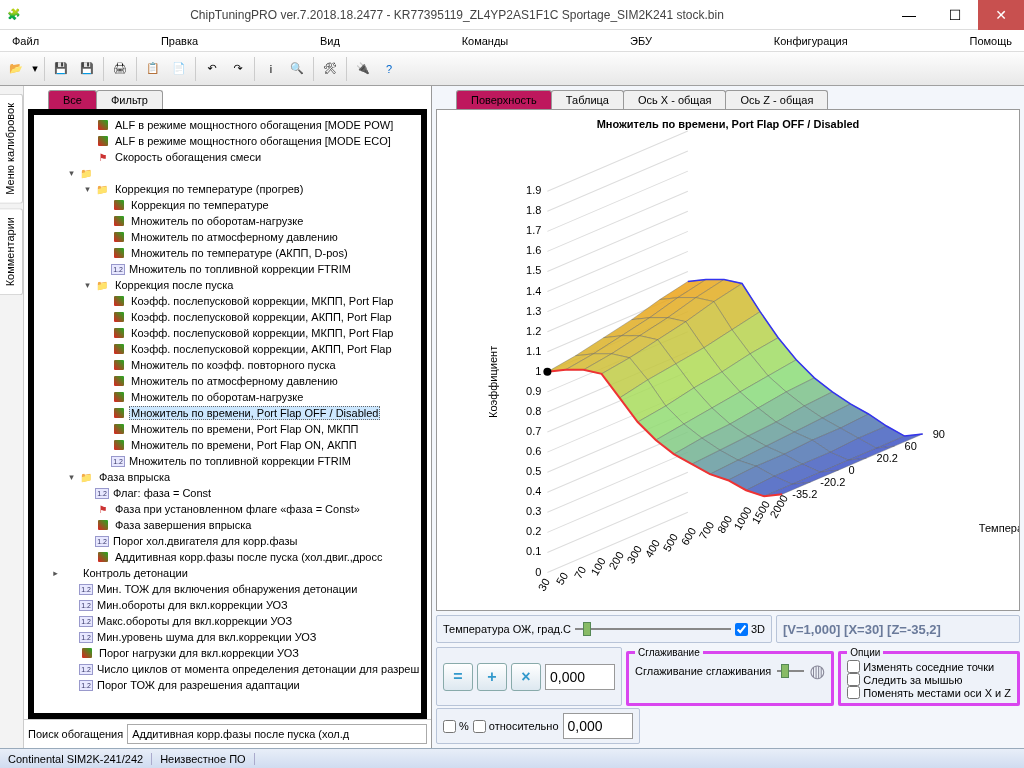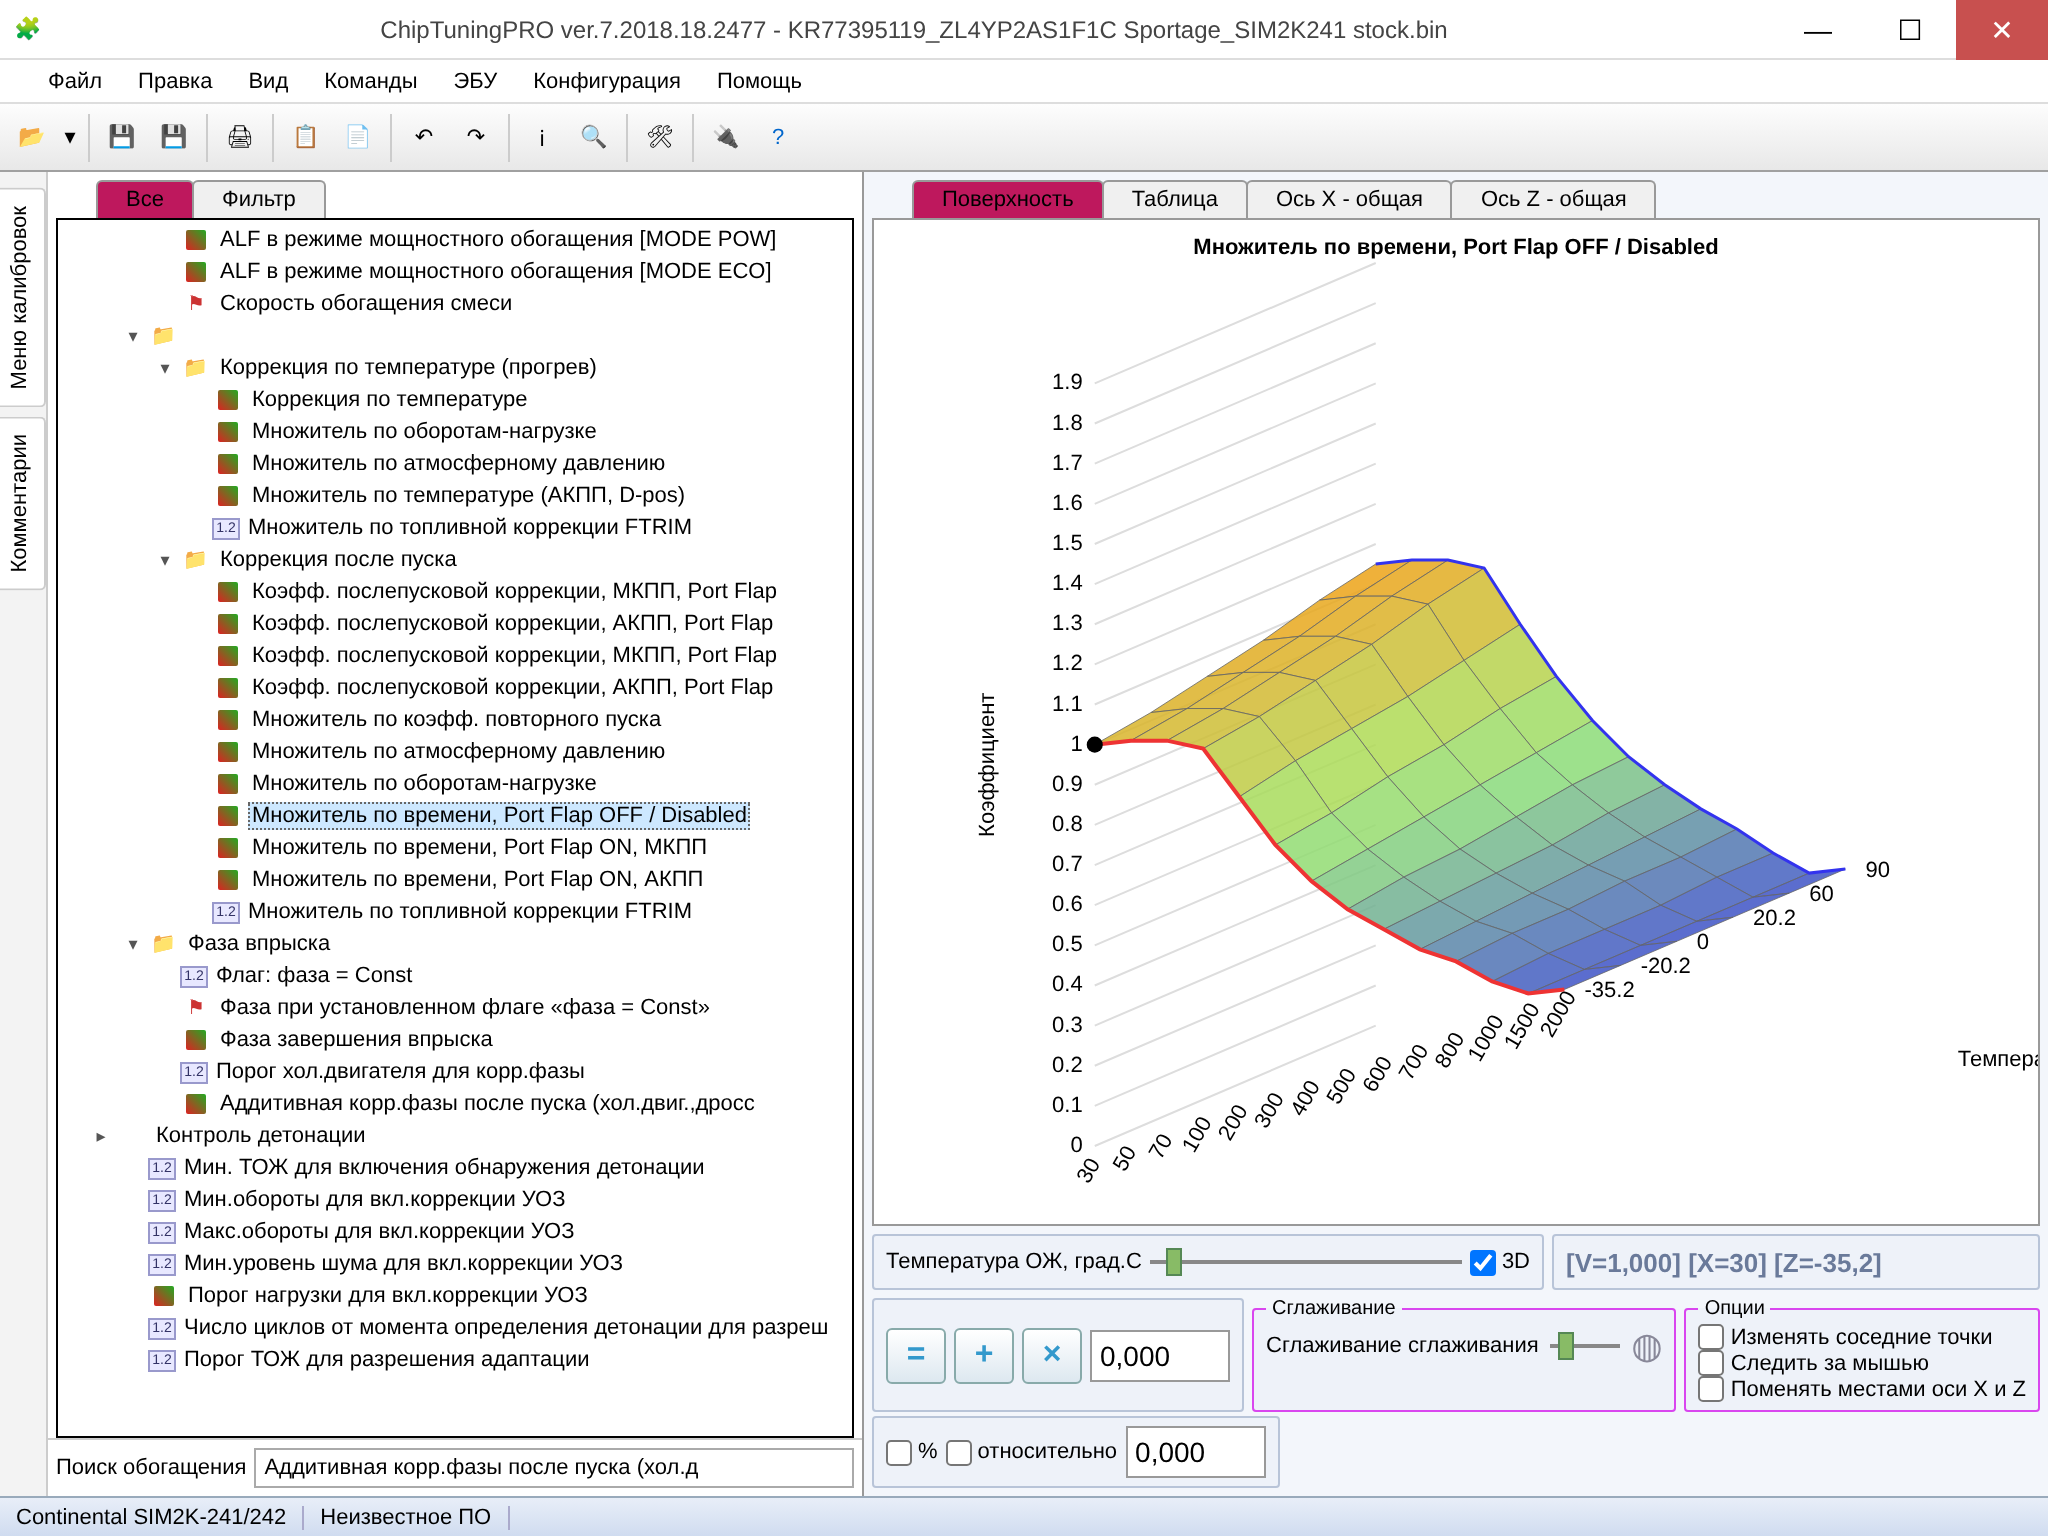--- a/index.html
+++ b/index.html
@@ -3,34 +3,34 @@
 <meta charset="utf-8">
 <style>
 * { box-sizing: border-box; margin: 0; padding: 0; font-family: Tahoma, sans-serif; font-size: 11px; }
 body { background: #fff; width: 1024px; height: 768px; overflow: hidden; display: flex; flex-direction: column; }
 .titlebar { height: 30px; background: #fff; display: flex; align-items: center; border-bottom: 1px solid #ddd; }
 .titlebar .icon { width: 28px; text-align: center; }
 .titlebar .title { flex: 1; text-align: center; color: #444; font-size: 12px; }
 .titlebar .btns { display: flex; }
 .titlebar .btn { width: 46px; height: 30px; display: flex; align-items: center; justify-content: center; font-size: 14px; }
 .titlebar .close { background: #c8504f; color: #fff; }
-.menubar { height: 22px; display: flex; align-items: center; padding: 0 16px; gap: 2px; border-bottom: 1px solid #ddd; }
+.menubar { height: 22px; display: flex; align-items: center; padding: 0 4px; gap: 2px; border-bottom: 1px solid #ddd; justify-content: space-between; }
 .menubar span { padding: 2px 8px; cursor: default; }
 .toolbar { height: 34px; display: flex; align-items: center; padding: 2px 4px; gap: 2px; border-bottom: 1px solid #a0a0a0; background: linear-gradient(#fdfdfd,#e8e8e8); }
 .tool { width: 24px; height: 24px; display: inline-flex; align-items: center; justify-content: center; border: 1px solid transparent; border-radius: 2px; }
 .sep { width: 1px; height: 24px; background: #ccc; margin: 0 2px; }
 .content { flex: 1; display: flex; overflow: hidden; }
 .sidetabs { width: 24px; background: #f3f3f3; border-right: 1px solid #ccc; display: flex; flex-direction: column; padding-top: 8px; gap: 4px; }
 .sidetab { writing-mode: vertical-rl; transform: rotate(180deg); padding: 8px 4px; font-size: 11px; border: 1px solid #ccc; border-right: none; background: #fff; border-radius: 3px 0 0 3px; }
 .sidetab.active { background: #fff; }
 .left { width: 408px; display: flex; flex-direction: column; border-right: 1px solid #999; }
 .tabs { display: flex; padding: 4px 4px 0 4px; }
 .tab { padding: 3px 14px; border: 1px solid #999; border-bottom: none; background: #f0f0f0; margin-right: -1px; border-radius: 3px 3px 0 0; }
 .tab.active { background: #be185d; position: relative; z-index: 1; margin-left: 20px; }
-.tree { flex: 1; overflow: auto; border: 1px solid #000000; margin: 0 4px; background: #fff; padding: 2px 0; }
+.tree { flex: 1; overflow: auto; border: 6px solid #000000; margin: 0 4px; background: #fff; padding: 2px 0; }
 .node { display: flex; align-items: center; height: 16px; white-space: nowrap; padding-left: 0; }
 .node .label { padding: 0 2px; }
 .node.selected .label { background: #cde8ff; border: 1px dotted #666; padding: 0 1px; }
 .ind { display: inline-block; width: 16px; flex-shrink: 0; }
 .exp { width: 11px; height: 11px; display: inline-flex; align-items: center; justify-content: center; font-size: 9px; color: #555; cursor: pointer; flex-shrink: 0; margin-right: 2px; }
 .ico { width: 16px; height: 14px; display: inline-flex; align-items: center; justify-content: center; margin-right: 2px; flex-shrink: 0; font-size: 10px; }
 .ico.folder { color: #e6a817; }
 .ico.curve::before { content: ""; width: 10px; height: 10px; background: linear-gradient(45deg,#d22,#2a2); border-radius: 1px; }
 .ico.num { background: #e8e8ff; border: 1px solid #99c; font-size: 7px; color: #336; width: 14px; height: 11px; }
 .ico.flag::before { content: "⚑"; color: #c33; }
@@ -42,21 +42,21 @@
 .charttitle { text-align: center; font-weight: bold; padding: 8px 0 0 0; font-size: 11px; }
 .chart { flex: 1; position: relative; }
 .controls { margin: 4px; display: flex; flex-direction: column; gap: 4px; }
 .crow { display: flex; gap: 4px; align-items: stretch; }
 .panel { border: 1px solid #b8c4d8; background: #eef2f9; padding: 4px 6px; border-radius: 2px; display: flex; align-items: center; gap: 4px; }
 .slider { flex: 1; height: 18px; position: relative; }
 .slider::before { content: ""; position: absolute; left: 0; right: 0; top: 8px; height: 2px; background: #888; }
 .slider .thumb { position: absolute; left: 8px; top: 2px; width: 8px; height: 14px; background: #8b6; border: 1px solid #585; }
 .numbtn { width: 30px; height: 28px; border: 1px solid #8aa; background: linear-gradient(#fff,#dde8f0); border-radius: 3px; display: inline-flex; align-items: center; justify-content: center; font-size: 16px; font-weight: bold; }
 .numinput { width: 70px; height: 26px; border: 1px solid #999; padding: 0 4px; font-size: 14px; }
-fieldset { border: 1px solid #d946ef; background: #eef2f9; padding: 2px 6px 4px 6px; border-radius: 2px; }
+fieldset { border: 3px solid #d946ef; background: #eef2f9; padding: 2px 6px 4px 6px; border-radius: 2px; }
 fieldset legend { font-size: 10px; padding: 0 3px; }
 .statusbar { height: 20px; background: linear-gradient(#e8eef8,#d0dcf0); border-top: 1px solid #9ab; display: flex; align-items: center; }
 .statusbar span { padding: 0 8px; border-right: 1px solid #aac; }
 .coord { color: #6a7a9a; font-weight: bold; font-size: 13px; text-align: center; flex: 1; }
 label.chk { display: flex; align-items: center; gap: 3px; font-size: 10px; white-space: nowrap; }
 </style>
 </head>
 <body>
 
 <div class="titlebar">

